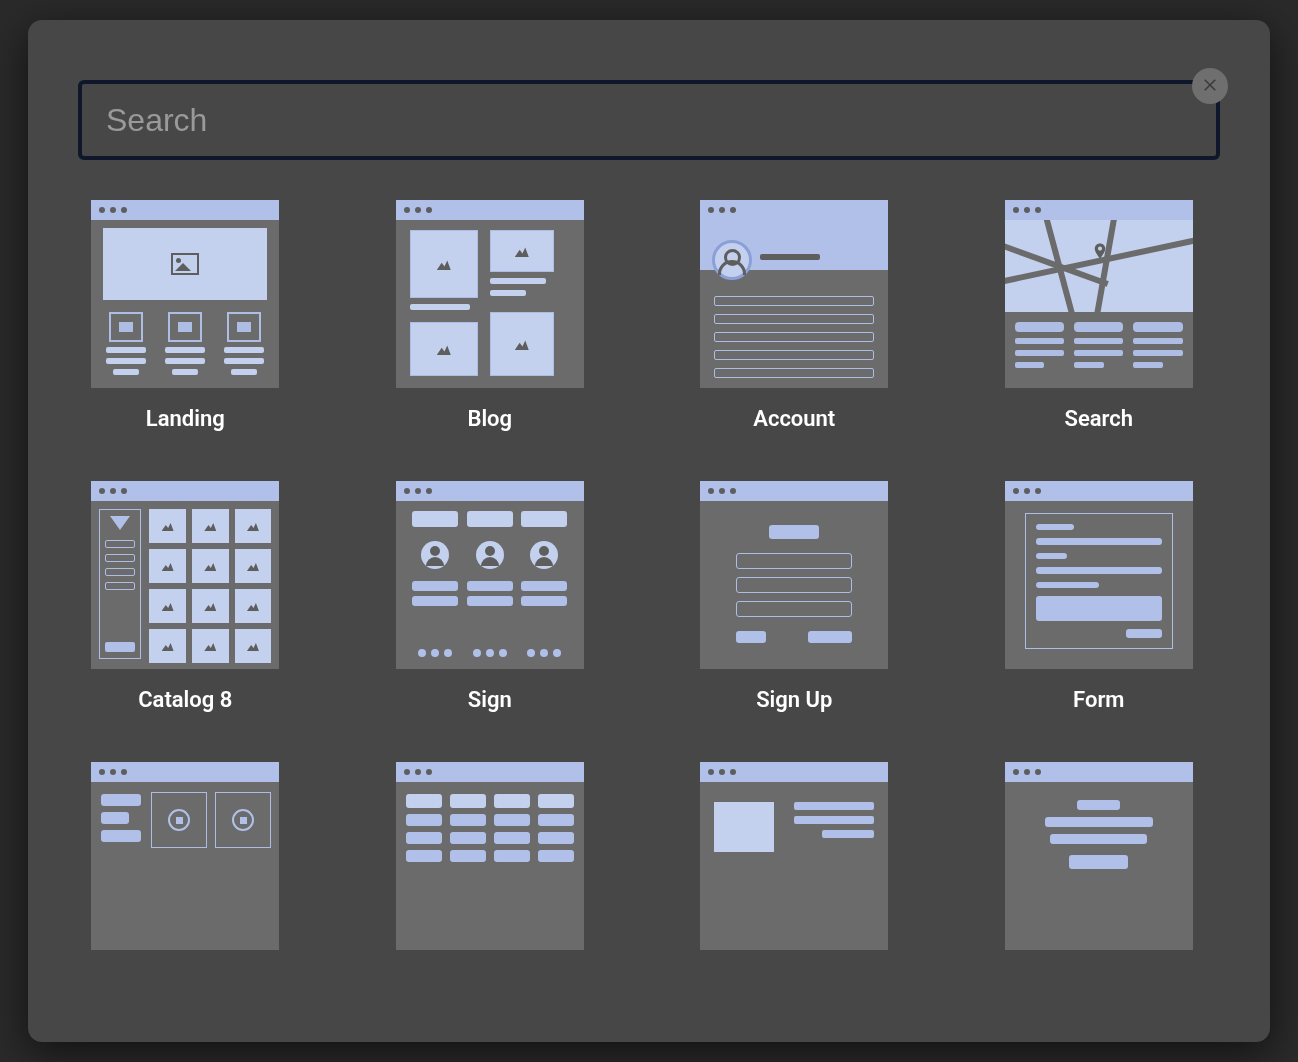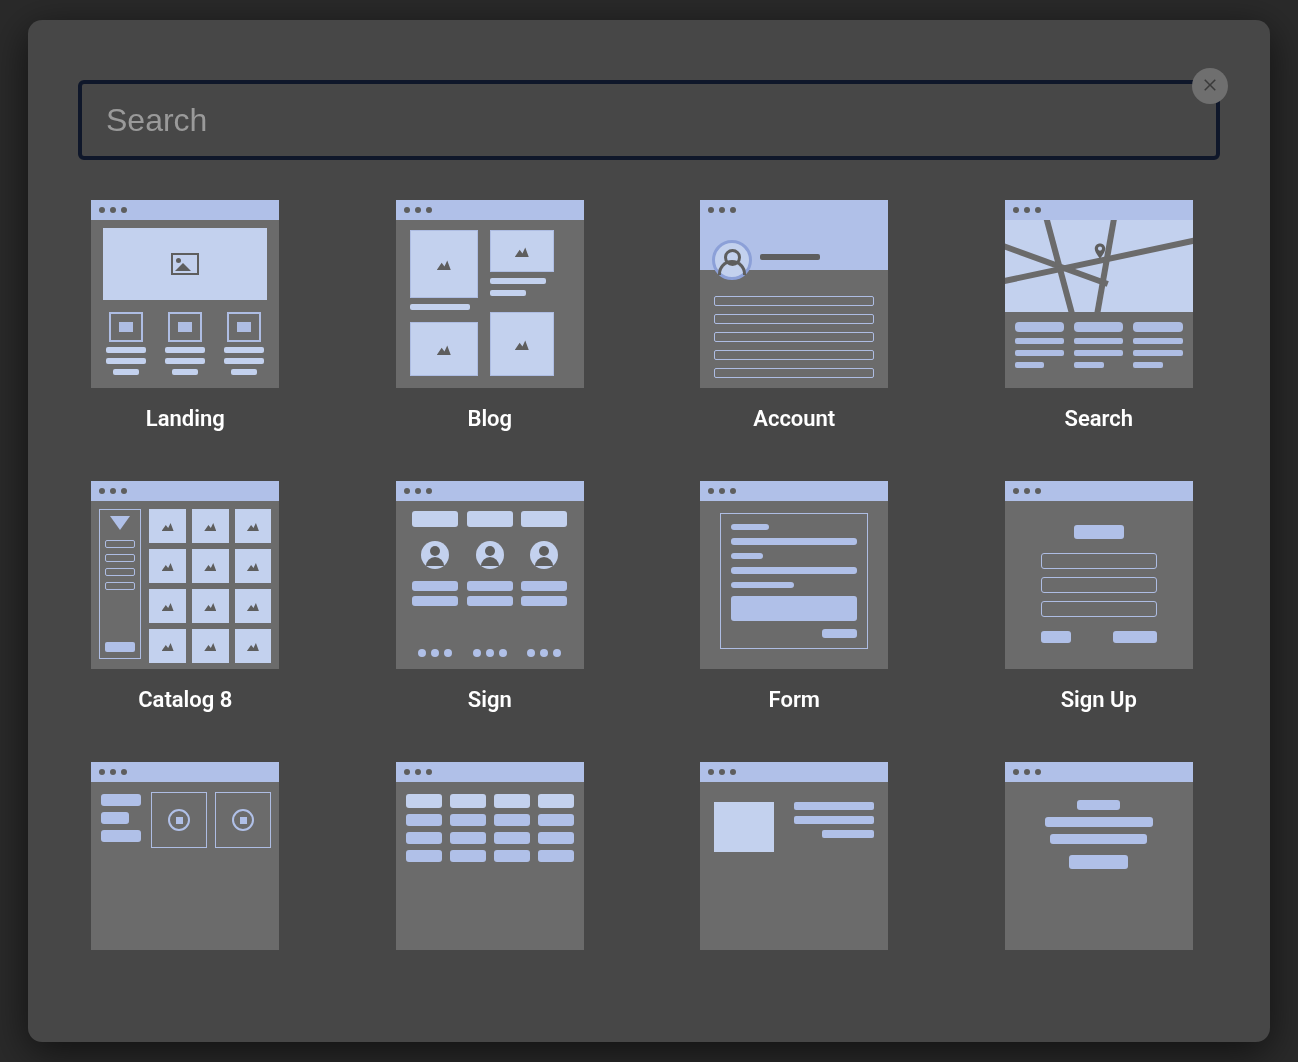--- a/index.html
+++ b/index.html
@@ -443,61 +443,61 @@
                 <span></span>
                 <span></span>
                 <span></span>
               </div>
           </div>
         </div>
         <div class="card-label">Sign</div>
       </div>
 
       <div class="card">
+        <div class="thumb t-signup">
+          <div class="chrome">
+              <span class="dot"></span>
+              <span class="dot"></span>
+              <span class="dot"></span>
+            </div>
+          <div class="formbox">
+            <div class="btn1"></div>
+            <div class="field"></div>
+            <div class="field"></div>
+            <div class="field"></div>
+            <div class="actions">
+                <div style="width:30px"></div>
+                <div style="width:44px"></div>
+              </div>
+          </div>
+        </div>
+        <div class="card-label">Sign Up</div>
+      </div>
+
+      <div class="card">
         <div class="thumb t-form">
           <div class="chrome">
               <span class="dot"></span>
               <span class="dot"></span>
               <span class="dot"></span>
             </div>
           <div class="panel">
             <div style="height:8px; width:30%"></div>
             <div style="height:10px; width:100%"></div>
             <div style="height:8px; width:25%"></div>
             <div style="height:10px; width:100%"></div>
             <div style="height:8px; width:50%"></div>
             <div style="height:34px; width:100%"></div>
             <div style="height:12px; width:28%; align-self:flex-end"></div>
           </div>
         </div>
         <div class="card-label">Form</div>
       </div>
 
       <div class="card">
-        <div class="thumb t-signup">
-          <div class="chrome">
-              <span class="dot"></span>
-              <span class="dot"></span>
-              <span class="dot"></span>
-            </div>
-          <div class="formbox">
-            <div class="btn1"></div>
-            <div class="field"></div>
-            <div class="field"></div>
-            <div class="field"></div>
-            <div class="actions">
-                <div style="width:30px"></div>
-                <div style="width:44px"></div>
-              </div>
-          </div>
-        </div>
-        <div class="card-label">Sign Up</div>
-      </div>
-
-      <div class="card">
         <div class="thumb t-media">
           <div class="chrome">
               <span class="dot"></span>
               <span class="dot"></span>
               <span class="dot"></span>
             </div>
           <div class="left">
               <div></div>
               <div style="width:70%"></div>
               <div></div>

